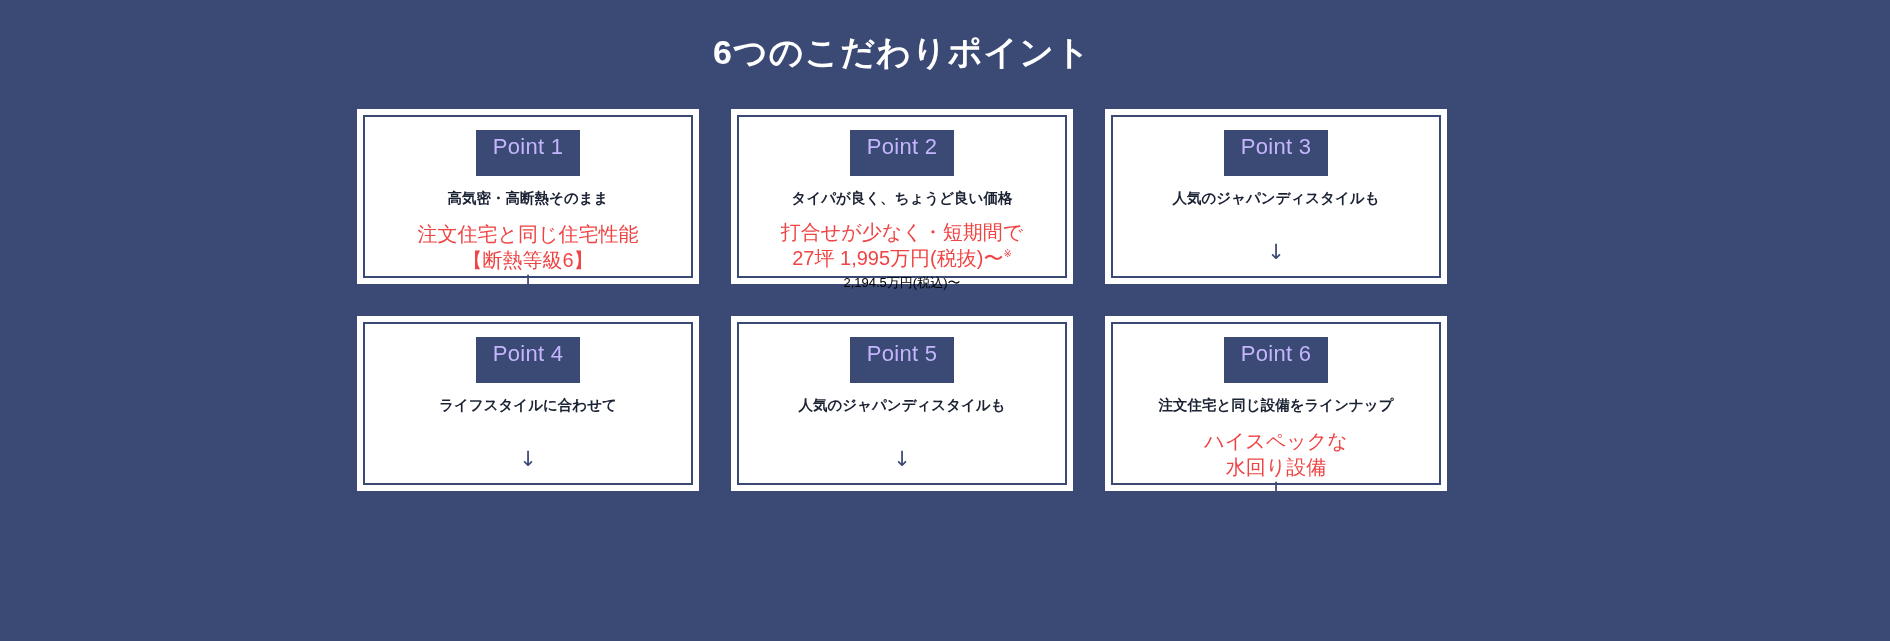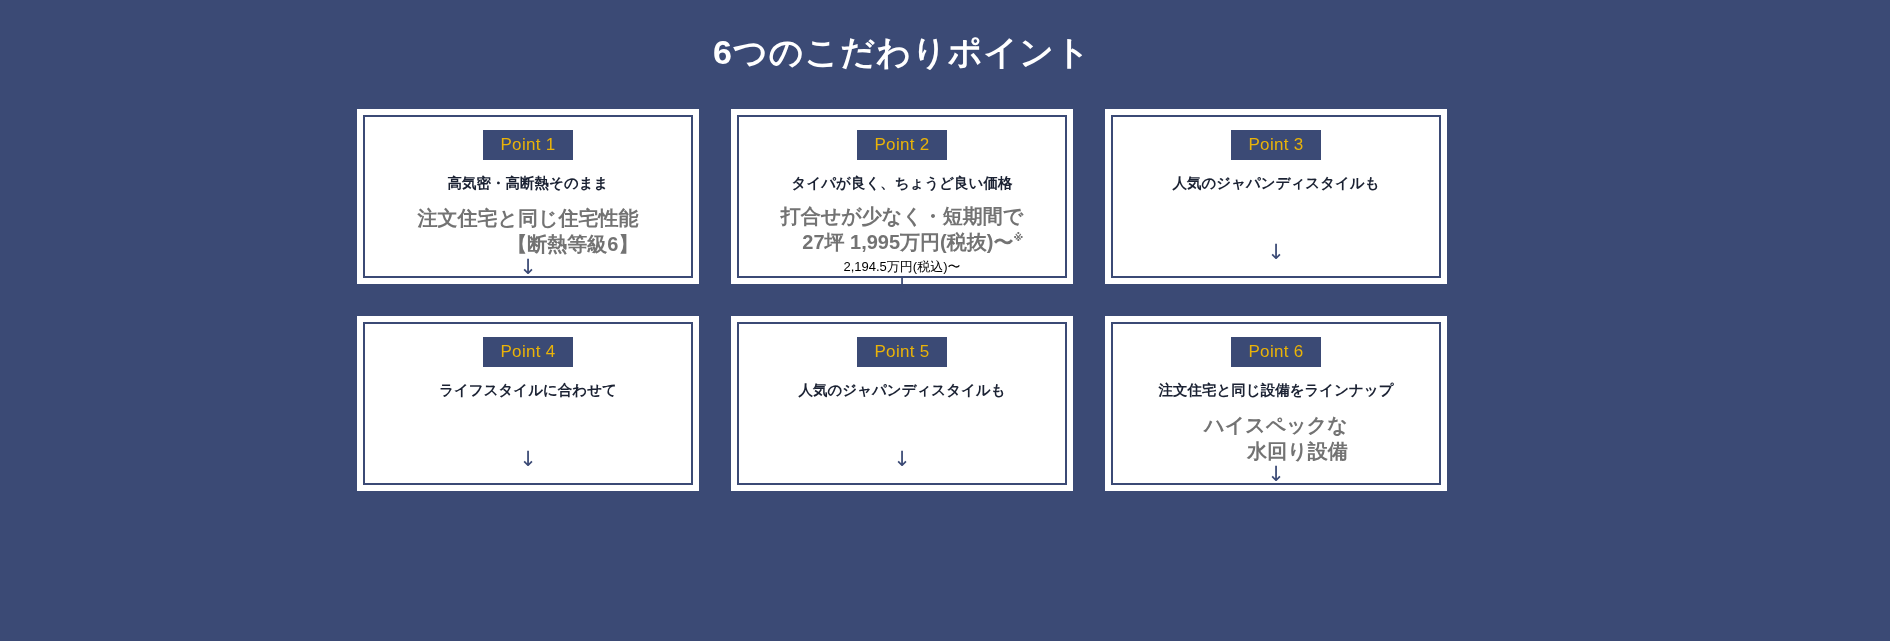--- a/index.html
+++ b/index.html
@@ -58,46 +58,47 @@
     height: 100%;
     background: #ffffff;
     display: flex;
     flex-direction: column;
     align-items: center;
     padding-top: 13px;
   }
 
   .point-badge {
     background: #3b4a75;
-    color: #eab308;
-    font-size: 17px;
+    color: #c4b5fd;
+    font-size: 22px;
     font-weight: 400;
     line-height: 1;
-    padding: 6px 17px 7px 17px;
+    padding: 6px 17px 18px 17px;
     letter-spacing: 0.3px;
     white-space: nowrap;
   }
 
   .card-lead {
     color: #1b2233;
     font-size: 14.5px;
     font-weight: 700;
     line-height: 1.2;
     margin-top: 15px;
     text-align: center;
     white-space: nowrap;
+    font-family: Liberation Mono, monospace;
   }
 
   .card-headline {
-    color: #737373;
+    color: #ef4444;
     font-size: 20px;
-    font-weight: 700;
+    font-weight: 400;
     line-height: 1.32;
     margin-top: 12px;
-    text-align: right;
+    text-align: center;
     white-space: nowrap;
   }
 
   .card-headline .sup {
     font-size: 10px;
     vertical-align: super;
     line-height: 1;
   }
 
   .card-subnote {

